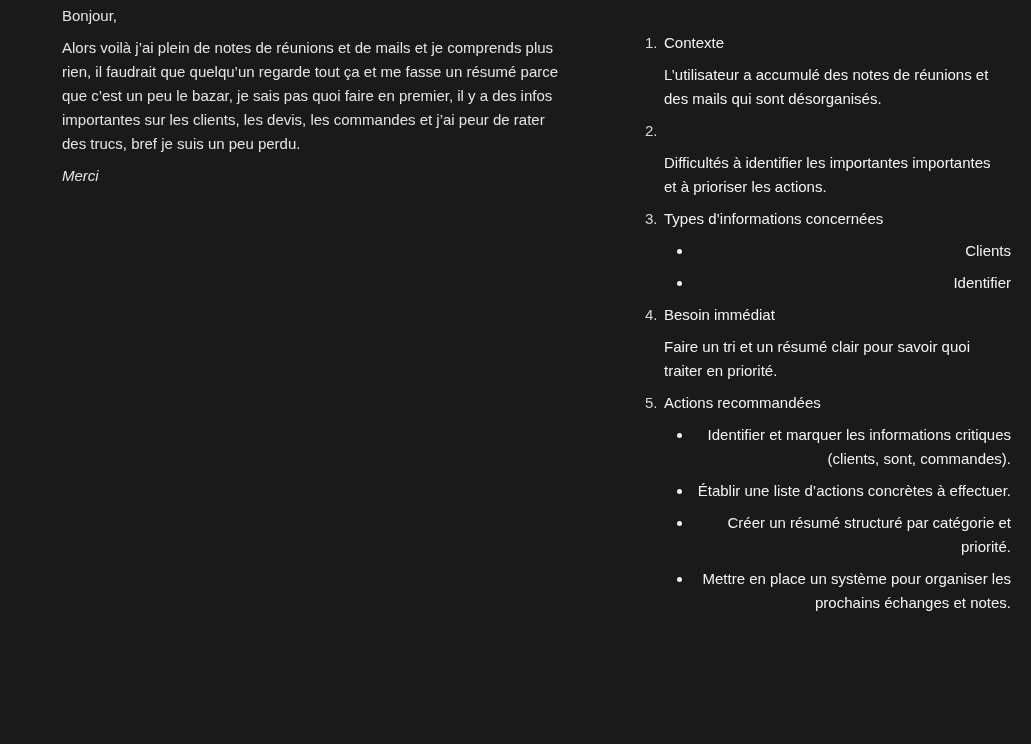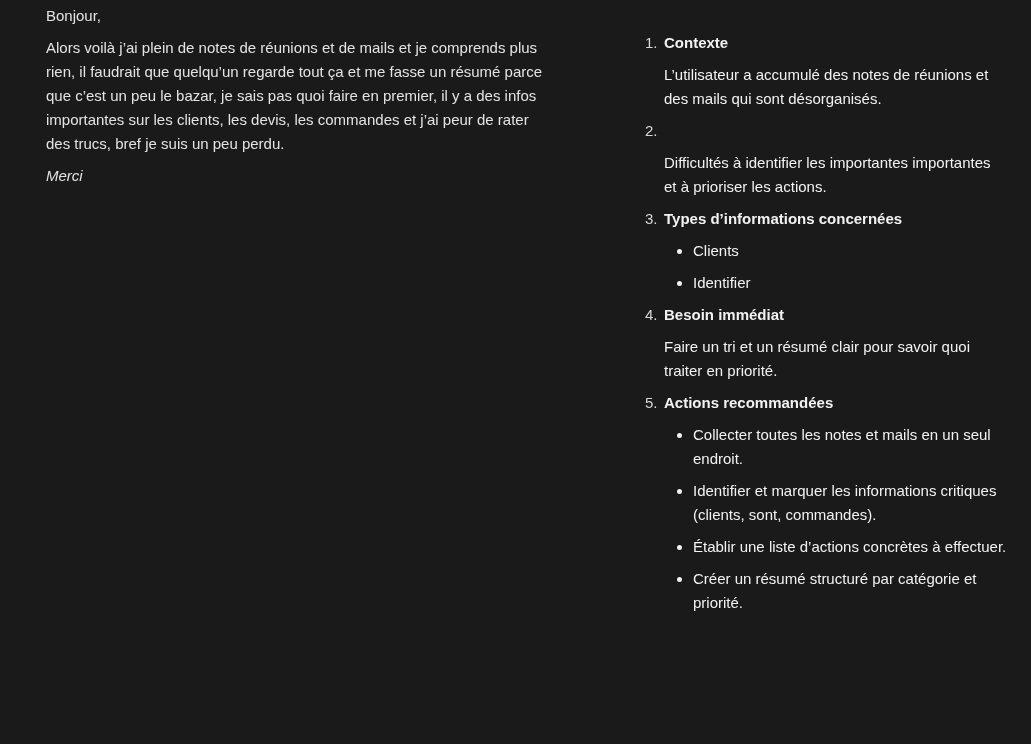--- a/index.html
+++ b/index.html
@@ -11,21 +11,21 @@
     height: 744px;
     background: var(--bg, #1a1a1a);
     font-family: "Liberation Sans", "DejaVu Sans", sans-serif;
     overflow: hidden;
     position: relative;
   }
 
   
   .left-panel {
     position: absolute;
-    left: 46px;
+    left: 62px;
     top: 4px;
     width: 500px;
     color: var(--left-text, #e3e3e3);
     font-size: 15px;
     line-height: 24px;
     font-weight: 400;
   }
   .left-panel p {
     margin: 0 0 8px 0;
   }
@@ -53,29 +53,30 @@
   .item-head {
     display: flex;
     margin: 0 0 8px 0;
   }
   .item-num {
     flex: 0 0 19px;
     font-weight: 400;
     color: var(--num-text, #d6d6d6);
   }
   .item-title {
-    font-weight: 700;
+    font-weight: 400;
   }
   .item-para {
     margin: 0 8px 8px 19px;
   }
   .bullet-list {
     list-style: none;
     margin: 0 0 0 19px;
     padding: 0;
+    text-align: right;
   }
   .bullet-item {
     position: relative;
     padding-left: 29px;
     margin: 0 0 8px 0;
   }
   .bullet-dot {
     position: absolute;
     left: 13px;
     top: 10px;
@@ -140,36 +141,36 @@
 
   <p class="item-para">Faire un tri et un résumé clair pour savoir quoi traiter en priorité.</p>
 </li>
 
   <li class="summary-item">
     <div class="item-head">
       <span class="item-num">5.</span>
       <span class="item-title">Actions recommandées</span>
     </div>
   <ul class="bullet-list">
-  <li class="bullet-item">
-    <span class="bullet-dot"></span>
-    <span class="bullet-text">Collecter toutes les notes et mails en un seul endroit.</span>
-  </li>
 
   <li class="bullet-item">
     <span class="bullet-dot"></span>
     <span class="bullet-text">Identifier et marquer les informations critiques (clients, sont, commandes).</span>
   </li>
 
   <li class="bullet-item">
     <span class="bullet-dot"></span>
     <span class="bullet-text">Établir une liste d’actions concrètes à effectuer.</span>
   </li>
 
   <li class="bullet-item">
     <span class="bullet-dot"></span>
     <span class="bullet-text">Créer un résumé structuré par catégorie et priorité.</span>
   </li>
 
+  <li class="bullet-item">
+    <span class="bullet-dot"></span>
+    <span class="bullet-text">Mettre en place un système pour organiser les prochains échanges et notes.</span>
+  </li>
 </ul>
       </li>
 </ol>
 </div>
 
 </body></html>

